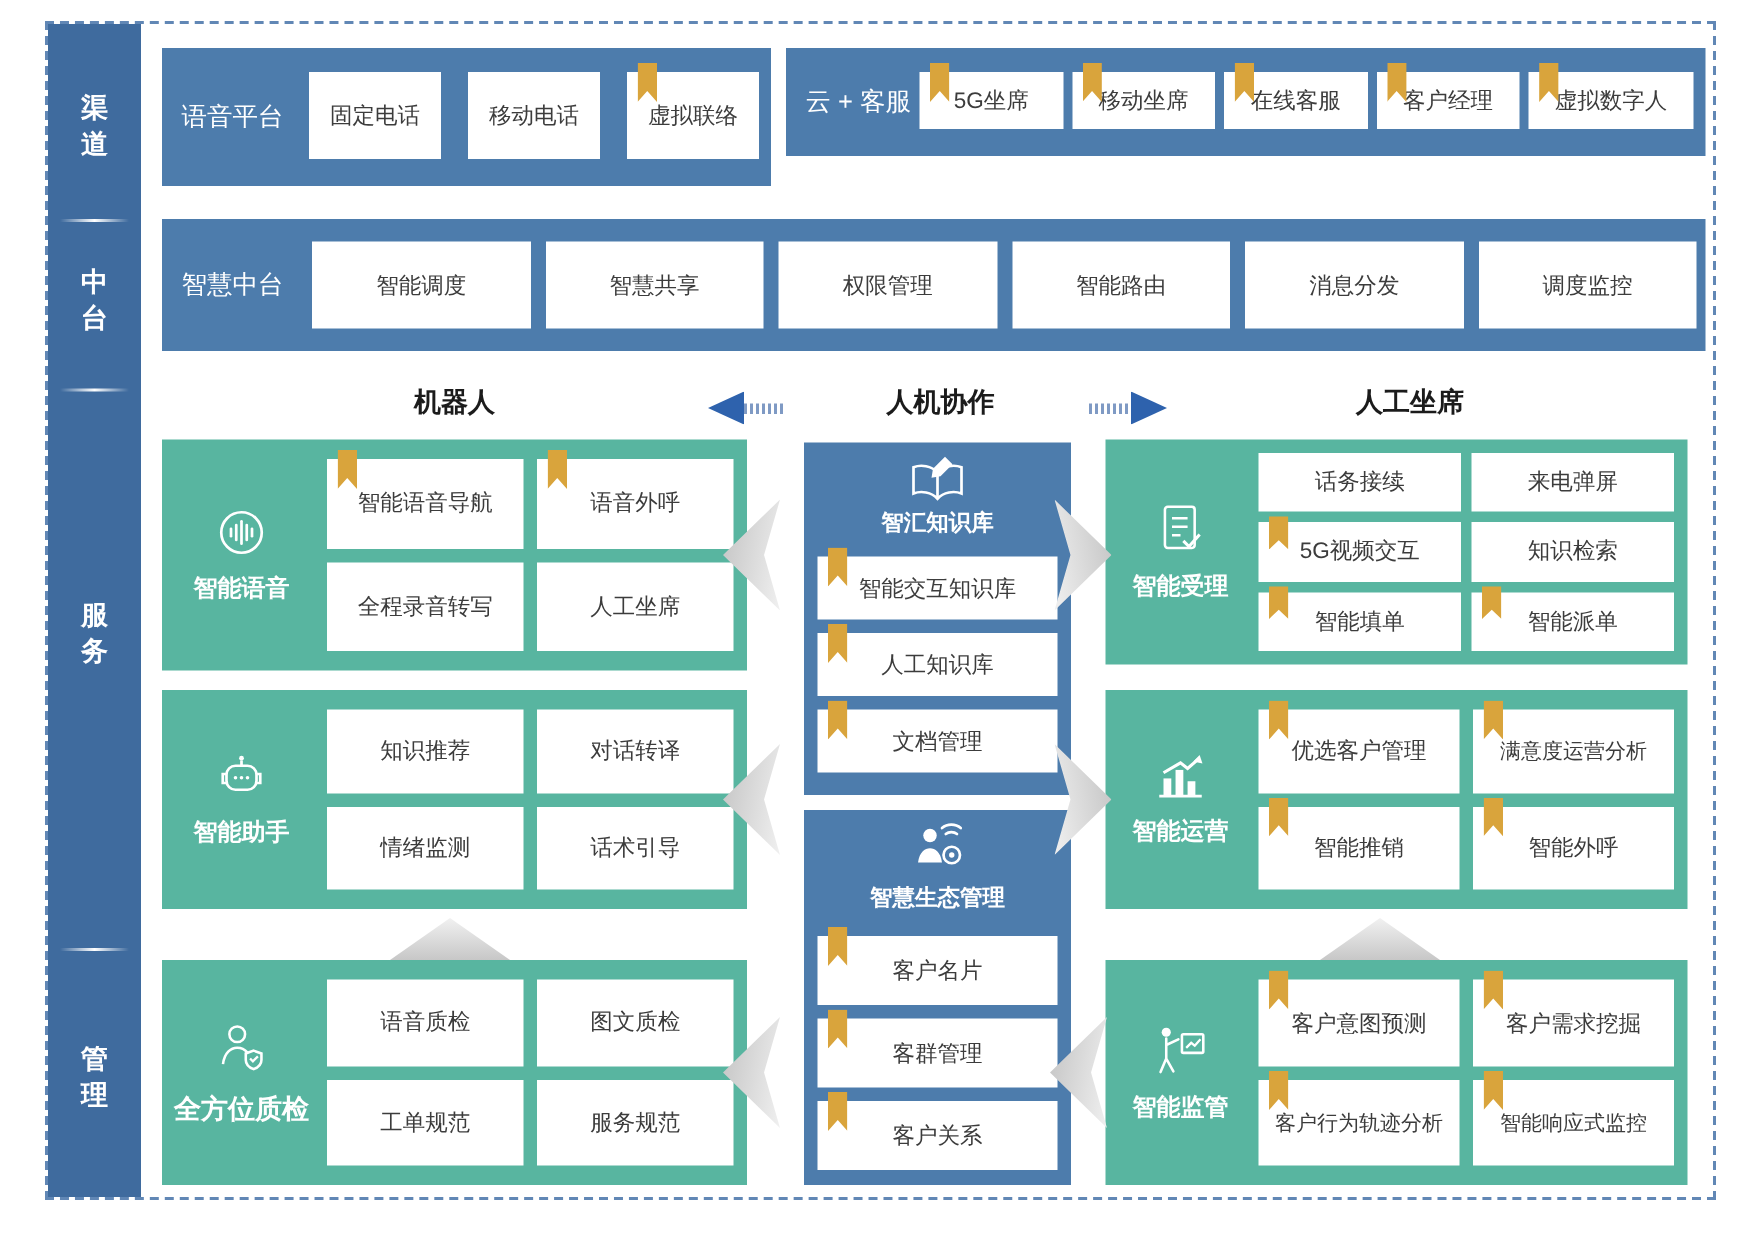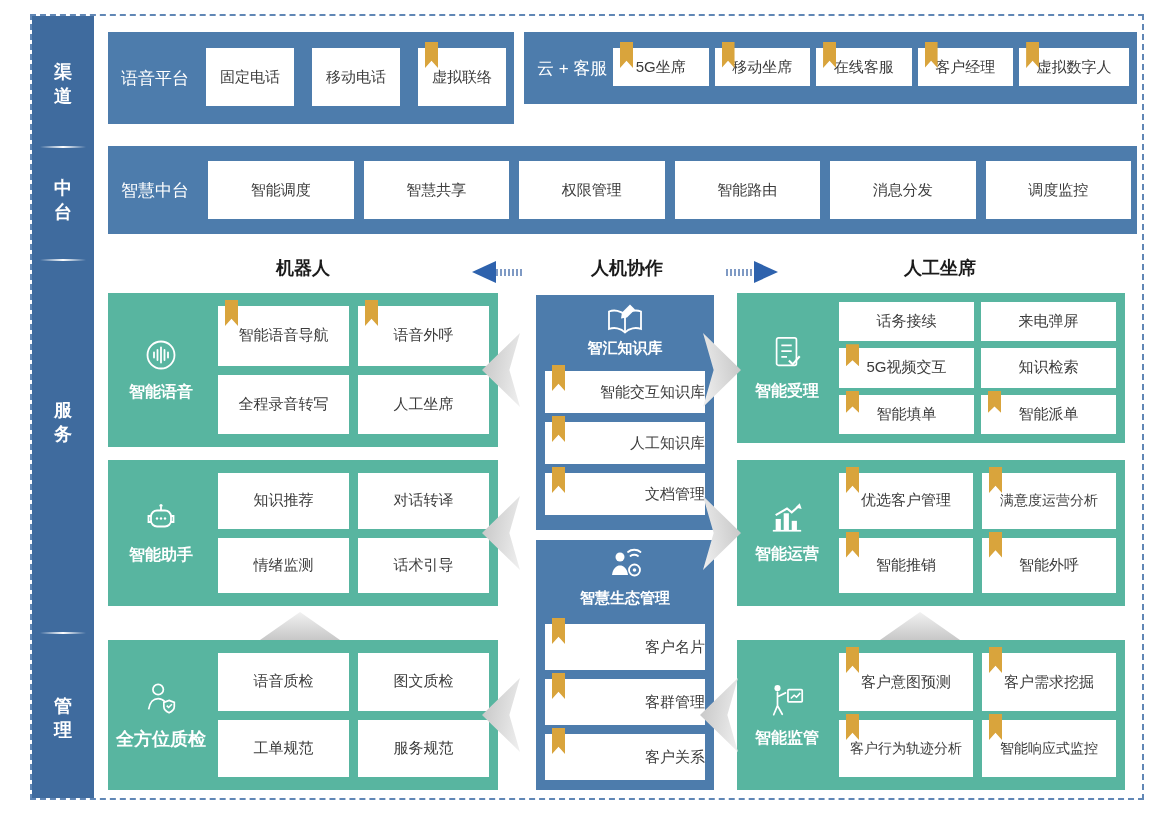--- a/index.html
+++ b/index.html
@@ -45,21 +45,21 @@
   .g-title{color:#fff;font-weight:700;font-size:16px;white-space:nowrap;}
   .g-grid{position:absolute;left:110px;right:9px;top:13px;bottom:13px;display:grid;
           grid-template-columns:1fr 1fr;gap:9px;}
   .r-grid3{left:102px;top:9px;bottom:9px;gap:7px;}
   .mblock{position:absolute;left:536px;width:178px;background:var(--blue);}
   .mb-head{position:absolute;left:0;right:0;display:flex;flex-direction:column;
            align-items:center;gap:3px;}
   .mb-title{color:#fff;font-weight:700;font-size:15px;}
   .m-rows{position:absolute;left:9px;right:9px;display:flex;flex-direction:column;gap:9px;}
   .m-row{position:relative;height:42px;background:#fff;display:flex;align-items:center;
-         justify-content:flex-end;font-size:15px;color:var(--ink);white-space:nowrap;}
+         justify-content:center;font-size:15px;color:var(--ink);white-space:nowrap;}
   
   .chev{position:absolute;width:38px;height:74px;}
   .chev-l{background:linear-gradient(100deg,#c3c3c3,#f0f0f0);
           clip-path:polygon(100% 0,0 50%,100% 100%,72% 50%);}
   .chev-r{background:linear-gradient(260deg,#c3c3c3,#f0f0f0);
           clip-path:polygon(0 0,100% 50%,0 100%,28% 50%);}
   .tri-up{position:absolute;width:80px;height:28px;
           background:linear-gradient(to top,#c7c7c7,#f1f1f1);
           clip-path:polygon(50% 0,0 100%,100% 100%);}
   svg{display:block;}

